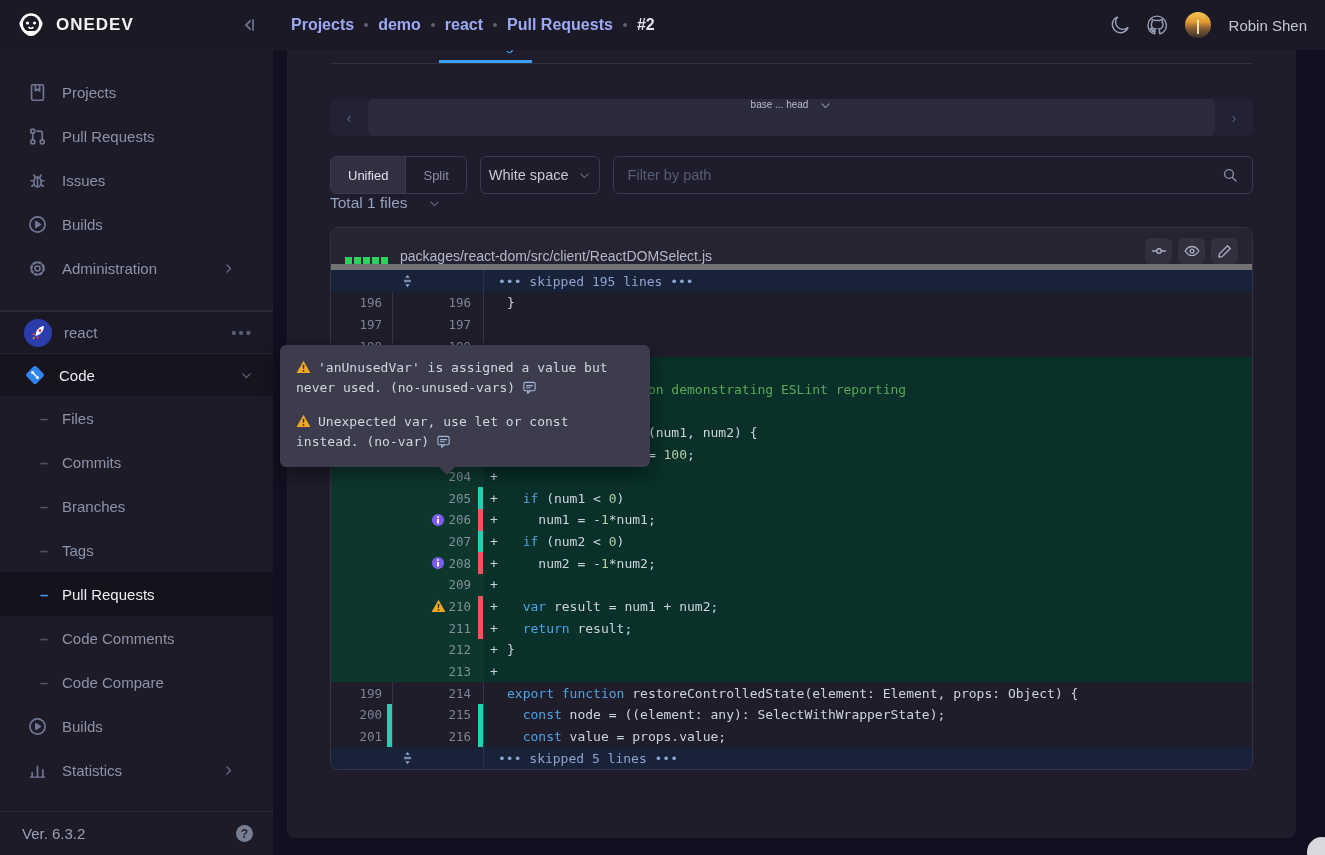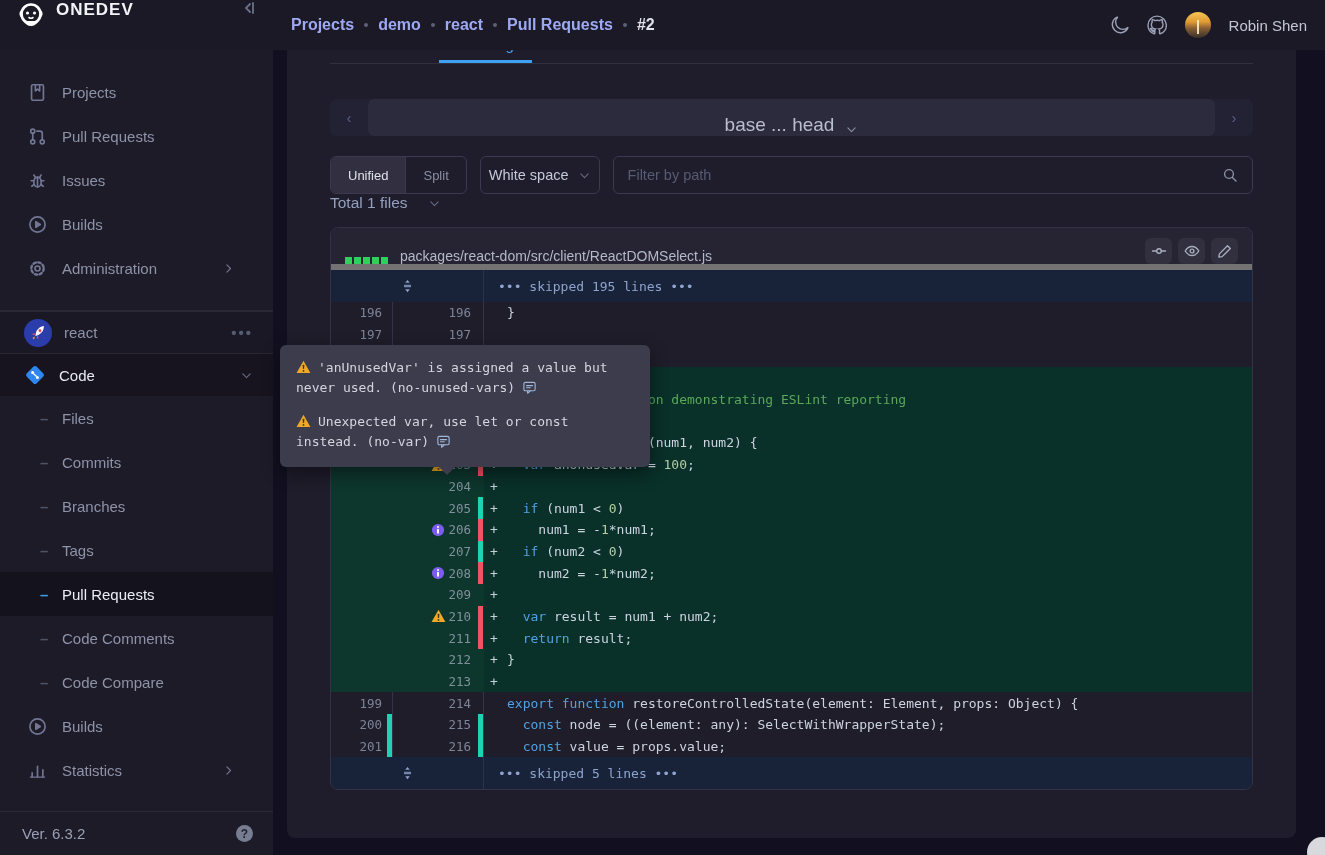--- a/index.html
+++ b/index.html
@@ -9,21 +9,21 @@
     --skip:#18233a; --red:#ef5560; --teal:#1ed3b4;
   }
   *{box-sizing:border-box;margin:0;padding:0}
   html,body{width:1325px;height:855px;overflow:hidden}
   body{font-family:"Liberation Sans",sans-serif;background:var(--page);color:var(--text);position:relative}
   .icon{display:inline-flex;align-items:center;justify-content:center}
   .icon svg{display:block}
 
   
   .navbar{position:absolute;top:0;left:0;right:0;height:50px;background:var(--nav);display:flex;align-items:center;z-index:50}
-  .nav-left{width:273px;height:100%;display:flex;align-items:flex-start;padding:0 16px;flex-shrink:0}
+  .nav-left{width:273px;height:100%;display:flex;align-items:center;padding:0 16px;flex-shrink:0}
   .logo{width:30px;height:30px;margin-right:10px}
   .brand{font-size:17px;font-weight:700;letter-spacing:1px;color:#f2f3f7;flex:1}
   .collapse{color:#6b7188;cursor:pointer}
   .crumbs{flex:1;display:flex;align-items:center;gap:10px;padding-left:18px;font-size:16px;font-weight:600}
   .crumb{color:var(--link);cursor:pointer}
   .crumb.current{color:#dfe2ec}
   .crumb-dot{width:4px;height:4px;border-radius:50%;background:#5b6178}
   .nav-right{display:flex;align-items:center;gap:18px;padding-right:18px}
   .nav-ic{color:#9aa0b5;cursor:pointer}
   .avatar{width:26px;height:26px;border-radius:50%;background:linear-gradient(180deg,#f4c653 0%,#e09a33 38%,#8a5f33 62%,#35302c 100%);position:relative;overflow:hidden;cursor:pointer}
@@ -50,21 +50,21 @@
   .help{margin-left:auto;width:17px;height:17px;border-radius:50%;background:#787e92;color:#23202e;font-size:12px;font-weight:700;display:flex;align-items:center;justify-content:center;cursor:pointer}
 
   
   .card{position:absolute;left:287px;top:20px;width:1009px;bottom:17px;background:var(--card);border-radius:8px;z-index:10;padding:0 43px}
   .tabs{display:flex;gap:46px;border-bottom:1px solid #32303f;padding-top:12px}
   .tab{font-size:15px;color:#858ba0;padding:4px 2px 10px;cursor:pointer}
   .tab.active{color:var(--accent);border-bottom:3px solid var(--accent);padding-bottom:7px}
 
   .revbar{margin-top:35px;height:37px;background:#232134;border-radius:6px;display:flex;align-items:center}
   .rev-arrow{width:38px;text-align:center;color:#596080;font-size:15px;cursor:pointer}
-  .rev-main{flex:1;height:100%;background:#2c2a3d;border-radius:6px;display:flex;align-items:flex-end;justify-content:center;gap:11px;color:#b9bece;font-size:19px;cursor:pointer}
+  .rev-main{flex:1;height:100%;background:#2c2a3d;border-radius:6px;display:flex;align-items:flex-start;justify-content:center;gap:11px;color:#b9bece;font-size:10px;cursor:pointer}
   .rev-main .chev{color:#8b90a4}
 
   .toolbar{margin-top:20px;display:flex;gap:13px;height:38px}
   .seg{display:flex;border:1px solid #3b3950;border-radius:6px;overflow:hidden}
   .seg-btn{padding:0 17px;display:flex;align-items:center;font-size:13px;color:#8a90a3;cursor:pointer}
   .seg-btn.on{background:#312f40;color:#dfe2ea}
   .drop{border:1px solid #3b3950;border-radius:6px;display:flex;align-items:center;gap:9px;padding:0 8px;font-size:14.5px;color:#c6cad8;cursor:pointer}
   .filter{flex:1;border:1px solid #3b3950;border-radius:6px;display:flex;padding:0 14px}
   .filter input{flex:1;background:transparent;border:0;outline:0;color:#c6cad8;font-size:14.5px;font-family:"Liberation Sans",sans-serif}
   .filter input::placeholder{color:#555c74}
@@ -76,21 +76,21 @@
   .filecard{margin-top:15px;border:1px solid #353246;border-radius:8px;overflow:hidden}
   .filehead{height:42px;background:#262333;border-bottom:6px solid #737373;display:flex;align-items:flex-end;padding:0 14px}
   .squares{display:flex;gap:2px;margin-right:12px}
   .sq{width:7px;height:7px;background:#2fd15d}
   .fpath{font-size:14px;color:#b4bac9;flex:1}
   .fbtns{display:flex;gap:6px}
   .fbtn{width:27px;height:26px;border-radius:6px;background:#32303f;color:#a9aebf;display:flex;align-items:center;justify-content:center;cursor:pointer}
 
   .diff{font-family:"DejaVu Sans Mono",monospace;font-size:13px}
   .drow{display:flex;height:21.7px;align-items:stretch}
-  .drow.skip{height:32px;background:var(--skip)}
+  .drow.skip{height:22px;background:var(--skip)}
   .c-old{width:62px;position:relative;border-right:1px solid #35324a;display:flex;align-items:center;justify-content:flex-end;padding-right:10px;color:#7c8597;font-size:12.5px}
   .c-new{width:91px;position:relative;border-right:1px solid #35324a;display:flex;align-items:center;justify-content:flex-end;padding-right:12px;color:#7c8597;font-size:12.5px}
   .c-code{flex:1;display:flex;align-items:center;padding-left:6px;white-space:pre;color:#ccd4e0}
   .sign{display:inline-block;width:17px;color:#c8d0dc}
   .drow.ctx{background:var(--ctx)}
   .drow.add{background:var(--addg)}
   .drow.add .c-code{background:var(--addc)}
   .drow.add .c-old,.drow.add .c-new{border-right-color:transparent}
   .drow.add .c-new{color:#80919b}
   .bar{position:absolute;right:0;top:0;bottom:0;width:5px}

